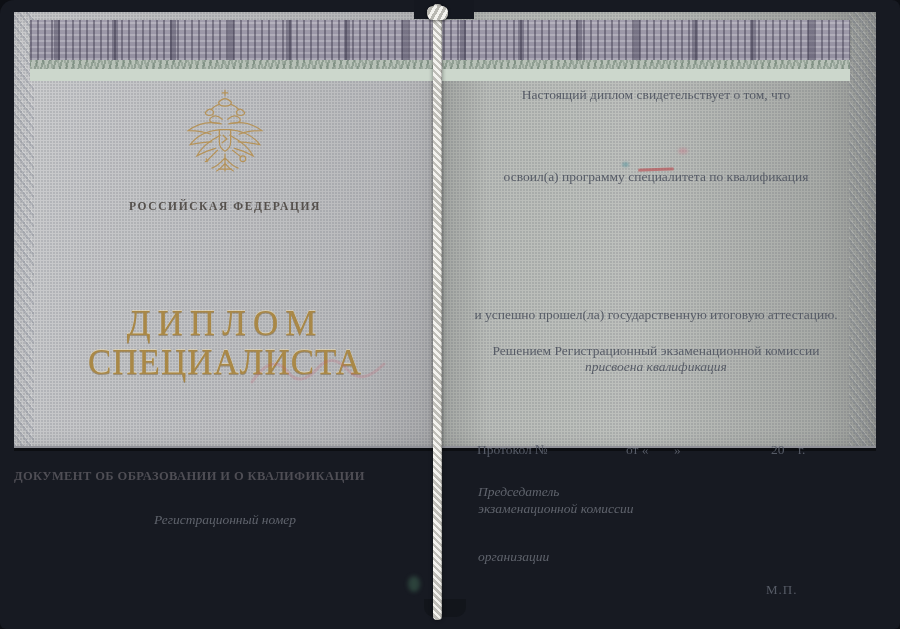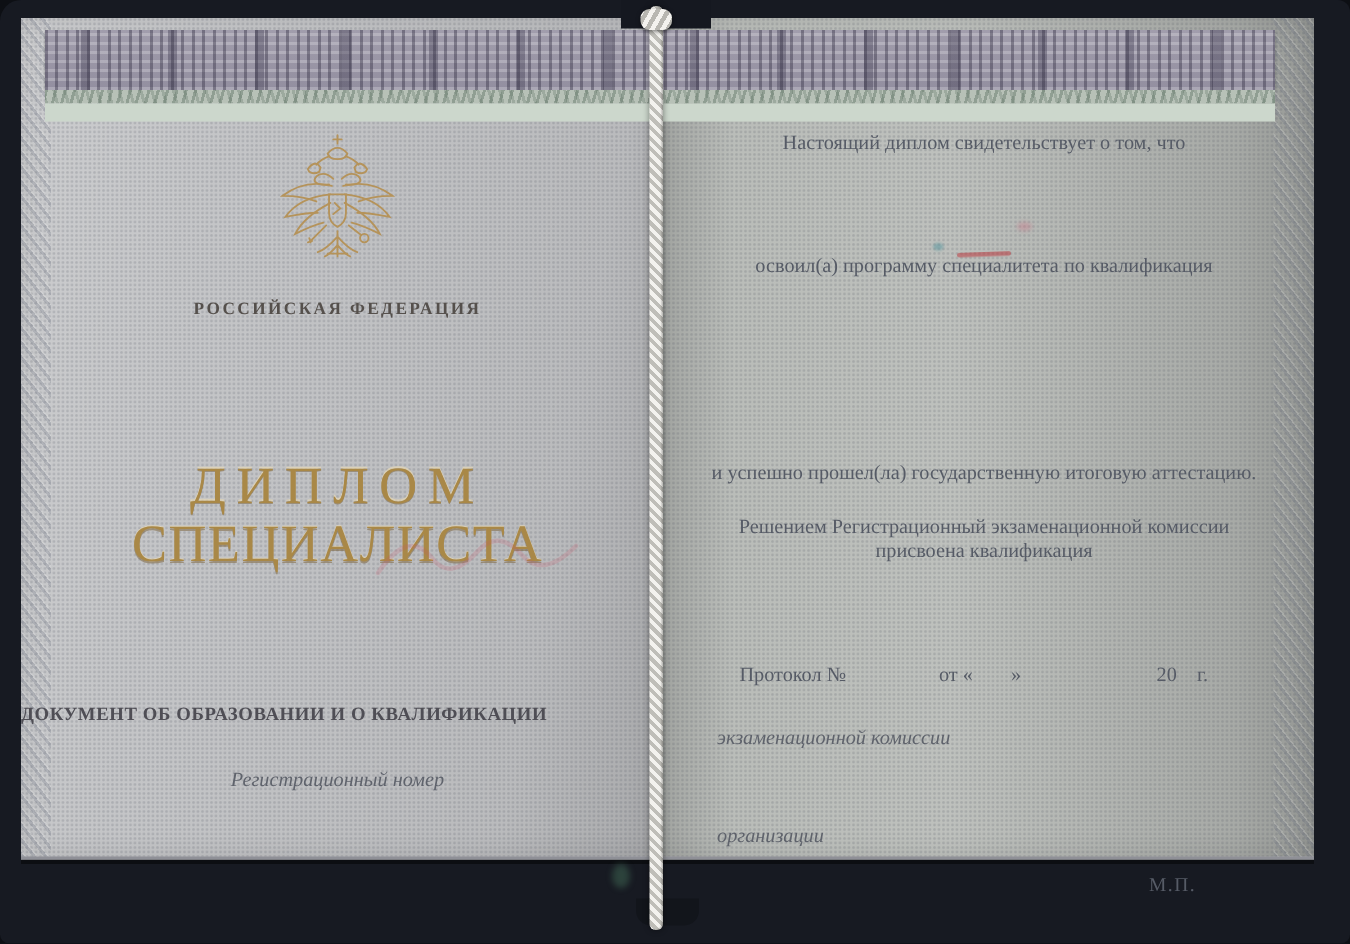--- a/index.html
+++ b/index.html
@@ -4,21 +4,21 @@
 <style>
   html,body{margin:0;padding:0;background:#0d0f14;}
   *{box-sizing:border-box;}
   .book{
     position:relative;width:900px;height:629px;overflow:hidden;
     background:#171a22;border-radius:14px 8px 6px 6px;
     font-family:"Liberation Serif","DejaVu Serif",serif;
   }
   
   .page{
-    position:absolute;top:12px;height:561px;
+    position:absolute;top:12px;height:436px;
     border-bottom:2px solid #8f9097;
     box-shadow:0 3px 0 rgba(0,0,0,.45), inset 0 0 18px rgba(0,0,0,.10);
   }
   .page-texture{
     position:absolute;inset:0;
     background-image:radial-gradient(circle at 1px 1px, rgba(75,80,92,.20) .6px, transparent 1.2px);
     background-size:3px 3px;pointer-events:none;
   }
   .page-left{
     left:14px;width:422px;
@@ -87,24 +87,24 @@
   }
   .ital{font-style:italic;color:#5f636c;font-size:13.5px;}
   .reg{position:absolute;left:0;right:0;top:500px;text-align:center;}
   .issue{position:absolute;left:0;right:0;top:535px;text-align:center;}
   
   .rline{position:absolute;left:0;right:0;text-align:center;color:#565b66;font-size:13.5px;}
   .intro{top:75px;}
   .program{top:157px;}
   .attest{top:295px;}
   .comm1{top:331px;}
-  .comm2{top:347px;}
+  .comm2{top:347px;font-style:italic;}
   .protocol{position:absolute;top:430px;left:0;right:0;height:18px;color:#565b66;font-size:13.5px;}
   .protocol span{position:absolute;}
-  .p-label{left:57px;}
+  .p-label{left:41px;}
   .p-from{left:190px;}
   .p-close{left:238px;}
   .p-year{left:335px;}
   .p-suffix{left:362px;}
   .sigblock{position:absolute;left:42px;line-height:17px;}
   .chairman{top:471px;}
   .head{top:536px;}
   .seal{position:absolute;left:330px;top:570px;color:#565b66;font-size:13px;letter-spacing:1px;}
   
   .wm{position:absolute;pointer-events:none;z-index:2;}
@@ -179,20 +179,21 @@
 
     <div class="protocol">
       <span class="p-label">Протокол №</span>
       <span class="p-from">от «</span>
       <span class="p-close">»</span>
       <span class="p-year">20</span>
       <span class="p-suffix">г.</span>
     </div>
 
     <div class="sigblock chairman ital">
+      <div>Председатель</div>
       <div>экзаменационной комиссии</div>
     </div>
 
     <div class="sigblock head ital">
       <div>организации</div>
     </div>
 
     <div class="seal">М.П.</div>
 
     <div class="wm wm-strike"></div>

